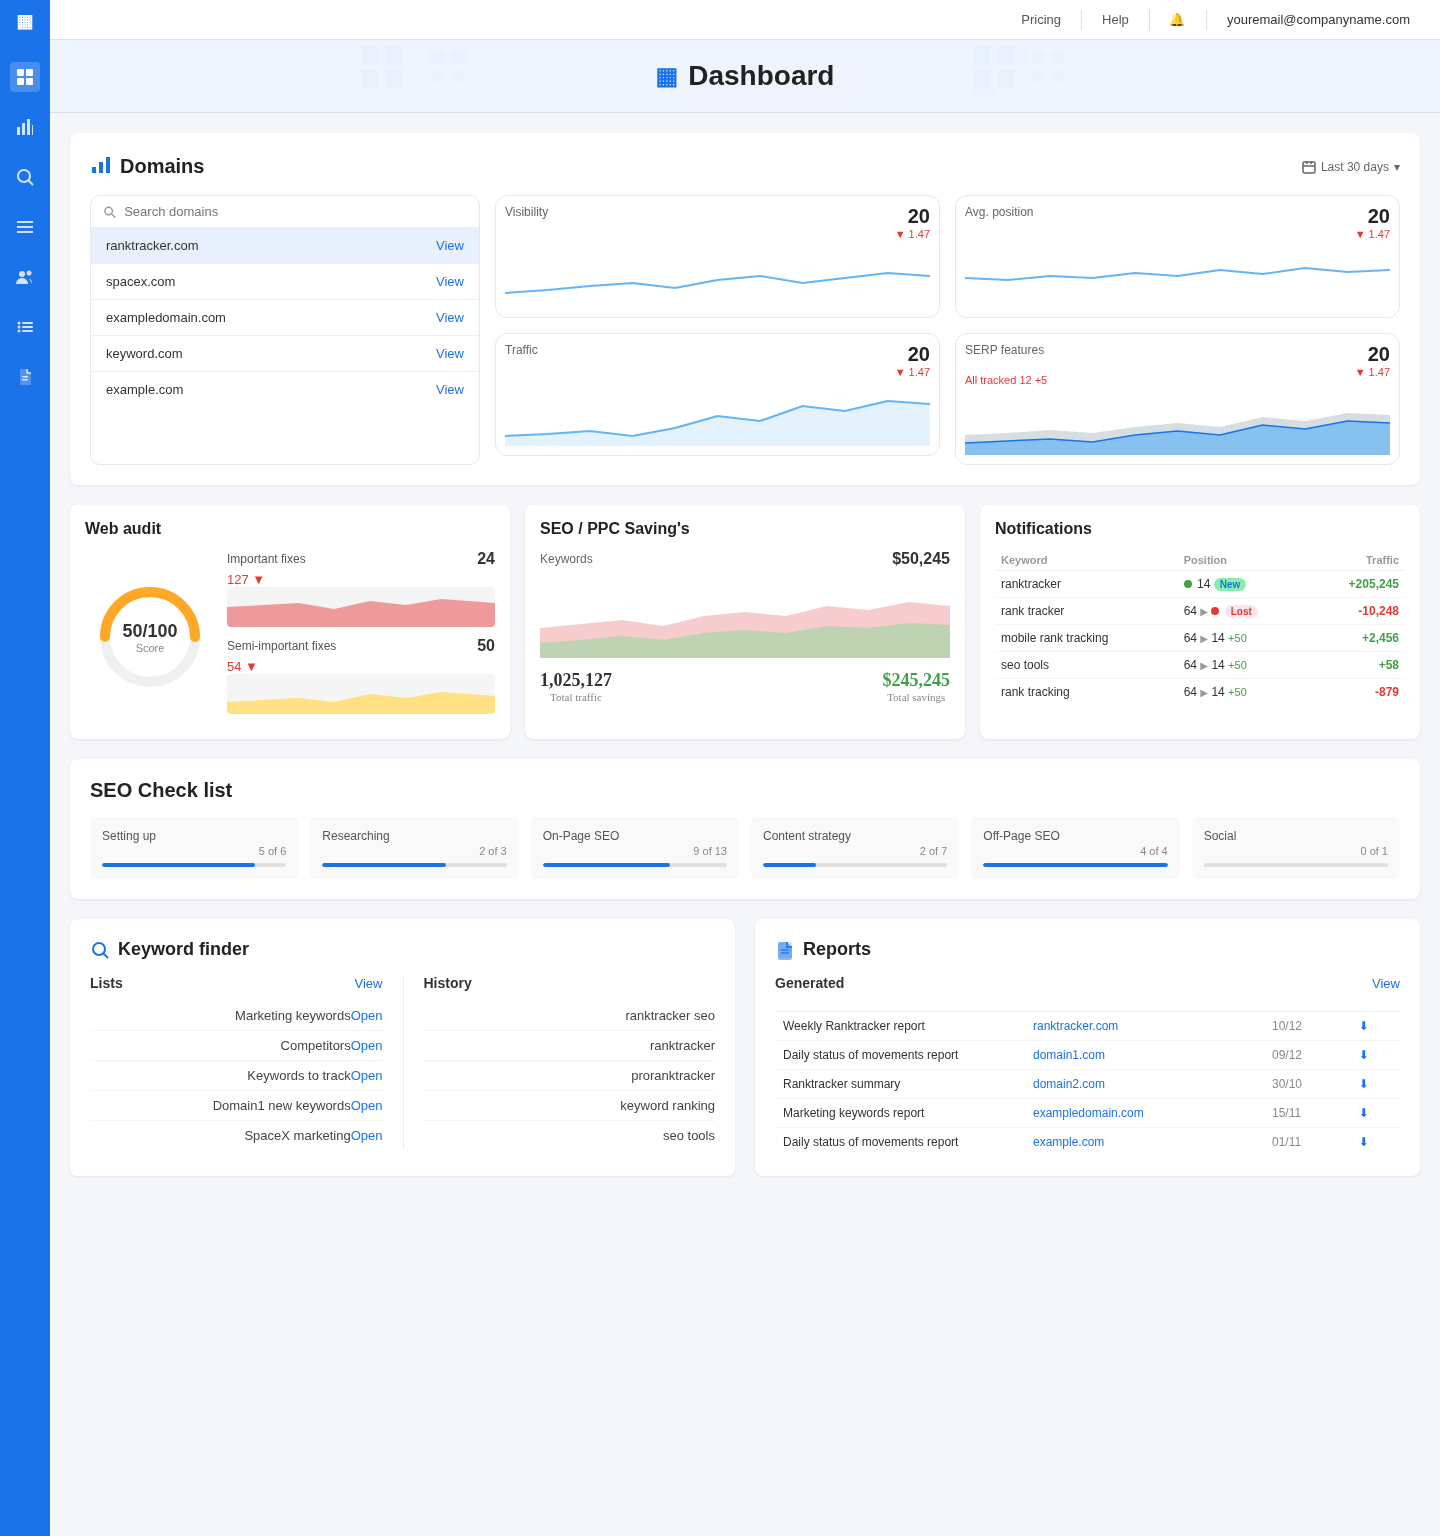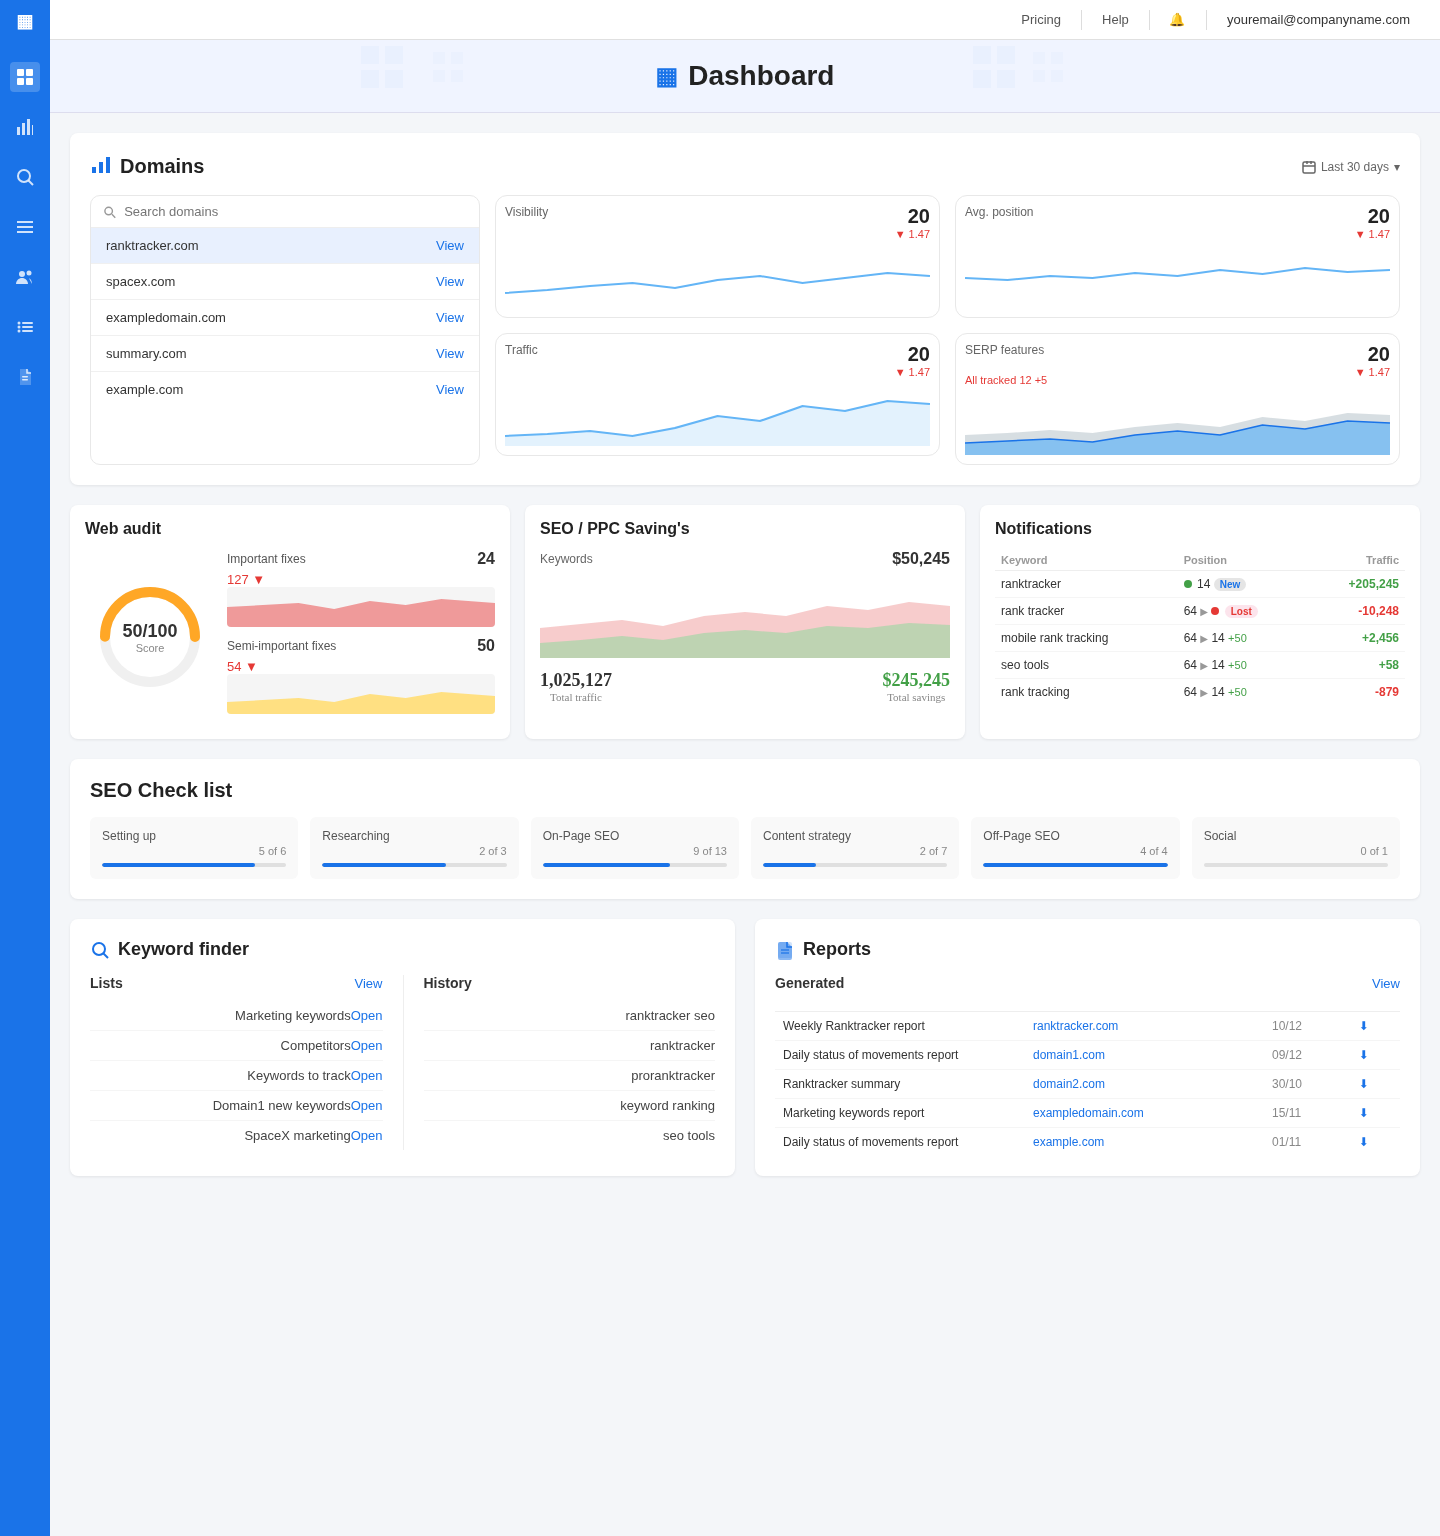--- a/index.html
+++ b/index.html
@@ -88,21 +88,21 @@
     .savings-stat { text-align: center; }
     .savings-stat-num { font-size: 18px; font-weight: 700; color: #333; }
     .savings-stat-num.green { color: #43a047; }
     .savings-stat-label { font-size: 11px; color: #888; }
 
     
     .notif-table { width: 100%; border-collapse: collapse; }
     .notif-table th { font-size: 11px; color: #999; text-align: left; padding: 4px 6px; border-bottom: 1px solid #eee; }
     .notif-table td { padding: 6px 6px; font-size: 12px; border-bottom: 1px solid #f5f5f5; vertical-align: middle; }
     .notif-table tr:last-child td { border-bottom: none; }
-    .badge-new { background: #e5e5e5; color: #1a73e8; border-radius: 10px; padding: 1px 6px; font-size: 10px; font-weight: 600; }
+    .badge-new { background: #86efac; color: #1a73e8; border-radius: 10px; padding: 1px 6px; font-size: 10px; font-weight: 600; }
     .badge-lost { background: #fce4ec; color: #e53935; border-radius: 10px; padding: 1px 6px; font-size: 10px; font-weight: 600; }
     .pos-dot { display: inline-block; width: 8px; height: 8px; border-radius: 50%; margin-right: 2px; }
     .pos-dot.green { background: #43a047; }
     .pos-dot.red { background: #e53935; }
     .traffic-pos { color: #43a047; font-weight: 600; font-size: 12px; }
     .traffic-neg { color: #e53935; font-weight: 600; font-size: 12px; }
     .arrow { color: #999; font-size: 10px; }
 
     
     .checklist-section { background: #fff; border-radius: 8px; padding: 20px; margin-bottom: 20px; box-shadow: 0 1px 3px rgba(0,0,0,0.08); }
@@ -288,21 +288,21 @@
             </div>
             <div class="domain-row">
               <span class="domain-name">spacex.com</span>
               <span class="view-link">View</span>
             </div>
             <div class="domain-row">
               <span class="domain-name">exampledomain.com</span>
               <span class="view-link">View</span>
             </div>
             <div class="domain-row">
-              <span class="domain-name">summary.com</span>
+              <span class="domain-name">keyword.com</span>
               <span class="view-link">View</span>
             </div>
             <div class="domain-row">
               <span class="domain-name">example.com</span>
               <span class="view-link">View</span>
             </div>
           </div>
 
           <div class="metrics-left">
 

